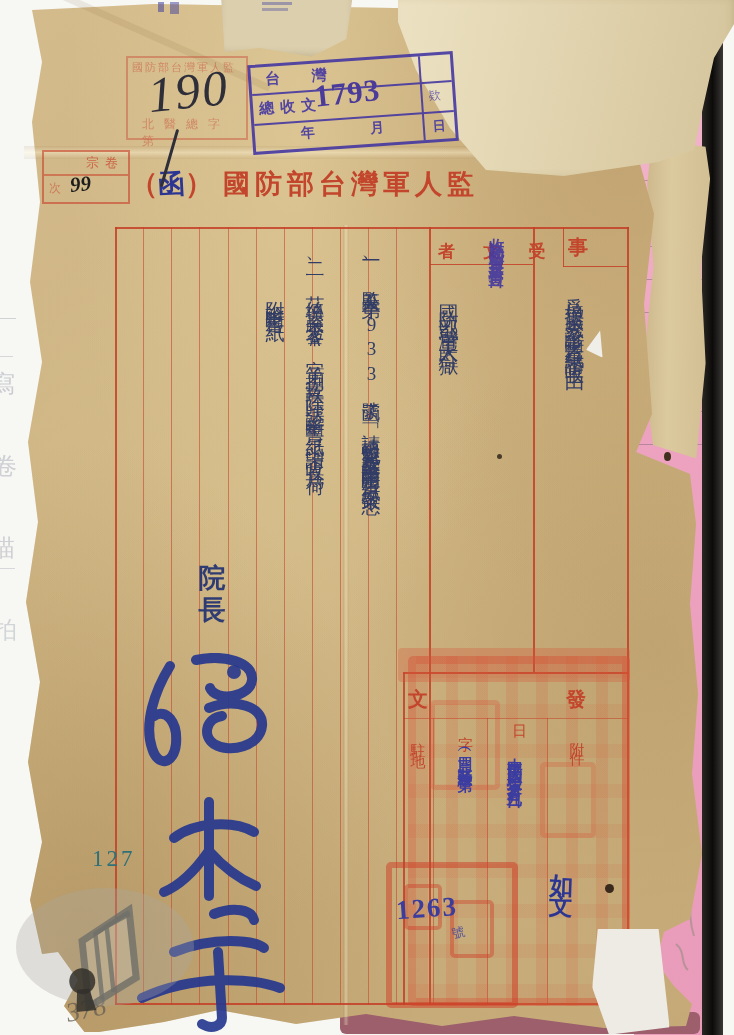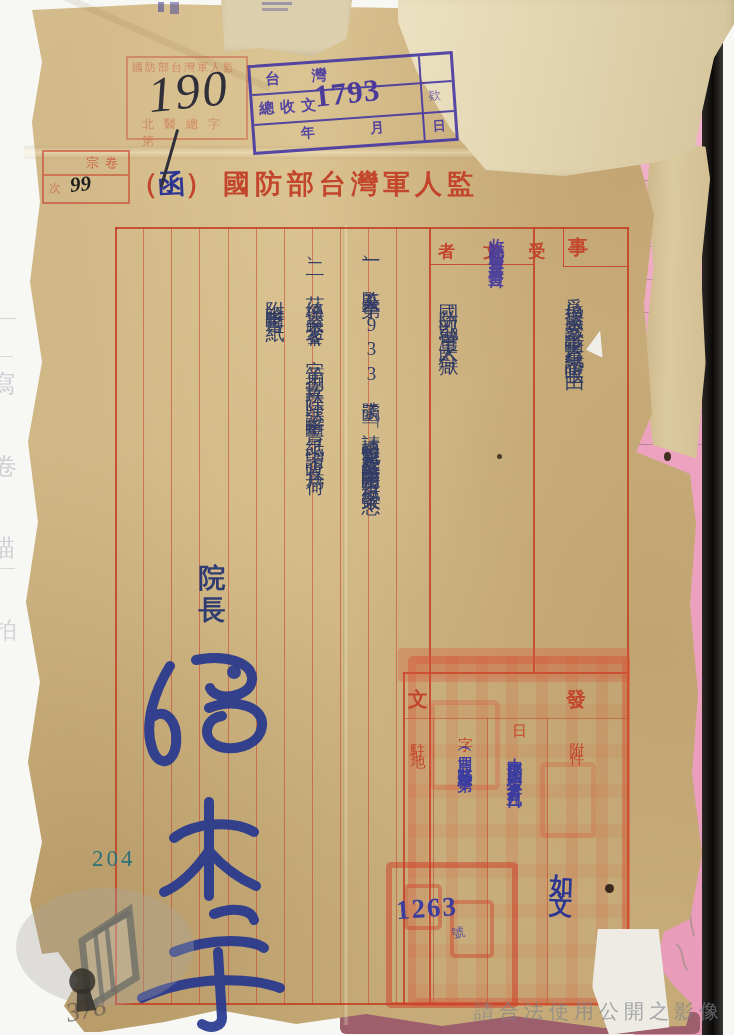--- a/index.html
+++ b/index.html
@@ -149,21 +149,21 @@
   <div class="abs v red" style="left:567px;top:730px;font-size:15px;letter-spacing:10px;">附件</div>
   <div class="abs red" style="left:512px;top:722px;font-size:15px;">日</div>
   <div class="abs red" style="left:458px;top:736px;font-size:15px;">字</div>
   <div class="abs v red" style="left:408px;top:730px;font-size:15px;letter-spacing:12px;">駐地</div>
   <div class="abs v blue" style="left:546px;top:855px;font-size:24px;letter-spacing:18px;font-weight:bold;transform:rotate(2deg);">如文</div>
   <div class="abs v" style="left:504px;top:745px;font-size:15.5px;letter-spacing:3.6px;color:#3c3da0;transform:rotate(1deg);font-weight:bold;">中華民國四拾年參月九日</div>
   <div class="abs v" style="left:455px;top:742px;font-size:14.5px;letter-spacing:3px;color:#3c3da0;font-weight:bold;">（四三）北醫總字第</div>
   <div class="abs" style="left:396px;top:893px;font-size:27px;letter-spacing:2px;color:#3b3c9e;transform:rotate(-4deg);font-weight:bold;">1263</div>
   <div class="abs" style="left:452px;top:924px;font-size:13px;color:#3b3c9e;opacity:.8;transform:rotate(-15deg);">號</div>
 
-  <div class="abs" style="left:92px;top:846px;font-size:23px;letter-spacing:3px;color:#2f7078;">204</div>
+  <div class="abs" style="left:92px;top:846px;font-size:23px;letter-spacing:3px;color:#2f7078;">127</div>
   <div class="abs" style="left:66px;top:994px;font-size:27px;font-style:italic;color:rgba(105,95,85,.8);transform:rotate(-12deg);">378</div>
 
   <div class="hole" style="left:664px;top:452px;width:7px;height:9px;background:#41301f;"></div>
   <div class="hole" style="left:605px;top:884px;width:9px;height:9px;background:#3a2a1d;"></div>
   <div class="hole" style="left:600px;top:998px;width:8px;height:8px;background:#3a2a1d;"></div>
   <div class="hole" style="left:497px;top:454px;width:5px;height:5px;background:rgba(40,30,20,.8);"></div>
   <div class="hole" style="left:440px;top:18px;width:7px;height:7px;background:rgba(122,90,50,.85);"></div>
 
   <div class="abs" style="left:592px;top:928px;width:76px;height:106px;background:#edebe4;transform:rotate(-2deg);clip-path:polygon(10% 0,90% 2%,100% 95%,20% 100%,0 55%);"></div>
   <div class="abs" style="left:588px;top:330px;width:18px;height:26px;background:#f0eee8;transform:rotate(14deg);clip-path:polygon(50% 0,100% 100%,0 85%);"></div>
@@ -206,15 +206,14 @@
 
   <div class="abs" style="left:16px;top:888px;width:178px;height:118px;background:rgba(170,168,162,.32);border-radius:50%;"></div>
   <svg class="abs" style="left:46px;top:892px;transform:rotate(-6deg);" width="132" height="132" viewBox="0 0 132 132">
     <path d="M38 112 L38 46 L88 20 L88 88 Z" fill="rgba(222,216,198,.3)" stroke="#70706a" stroke-width="7" opacity=".8"></path>
     <path d="M52 106 L52 40 L88 22" fill="none" stroke="#70706a" stroke-width="4.5" opacity=".8"></path>
     <path d="M64 100 L64 34 L88 24" fill="none" stroke="#70706a" stroke-width="4.5" opacity=".8"></path>
     <circle cx="34" cy="86" r="13" fill="#32302b" opacity=".85"></circle>
     <path d="M28 94 L25 116 L45 116 L40 94 Z" fill="#32302b" opacity=".85"></path>
   </svg>
 
-  <div class="abs" style="left:368px;top:998px;width:356px;text-align:right;font-size:20px;letter-spacing:5px;color:rgba(128,132,138,.68);">請合法使用公開之影像</div>
 
 </div>
 
 </body></html>

